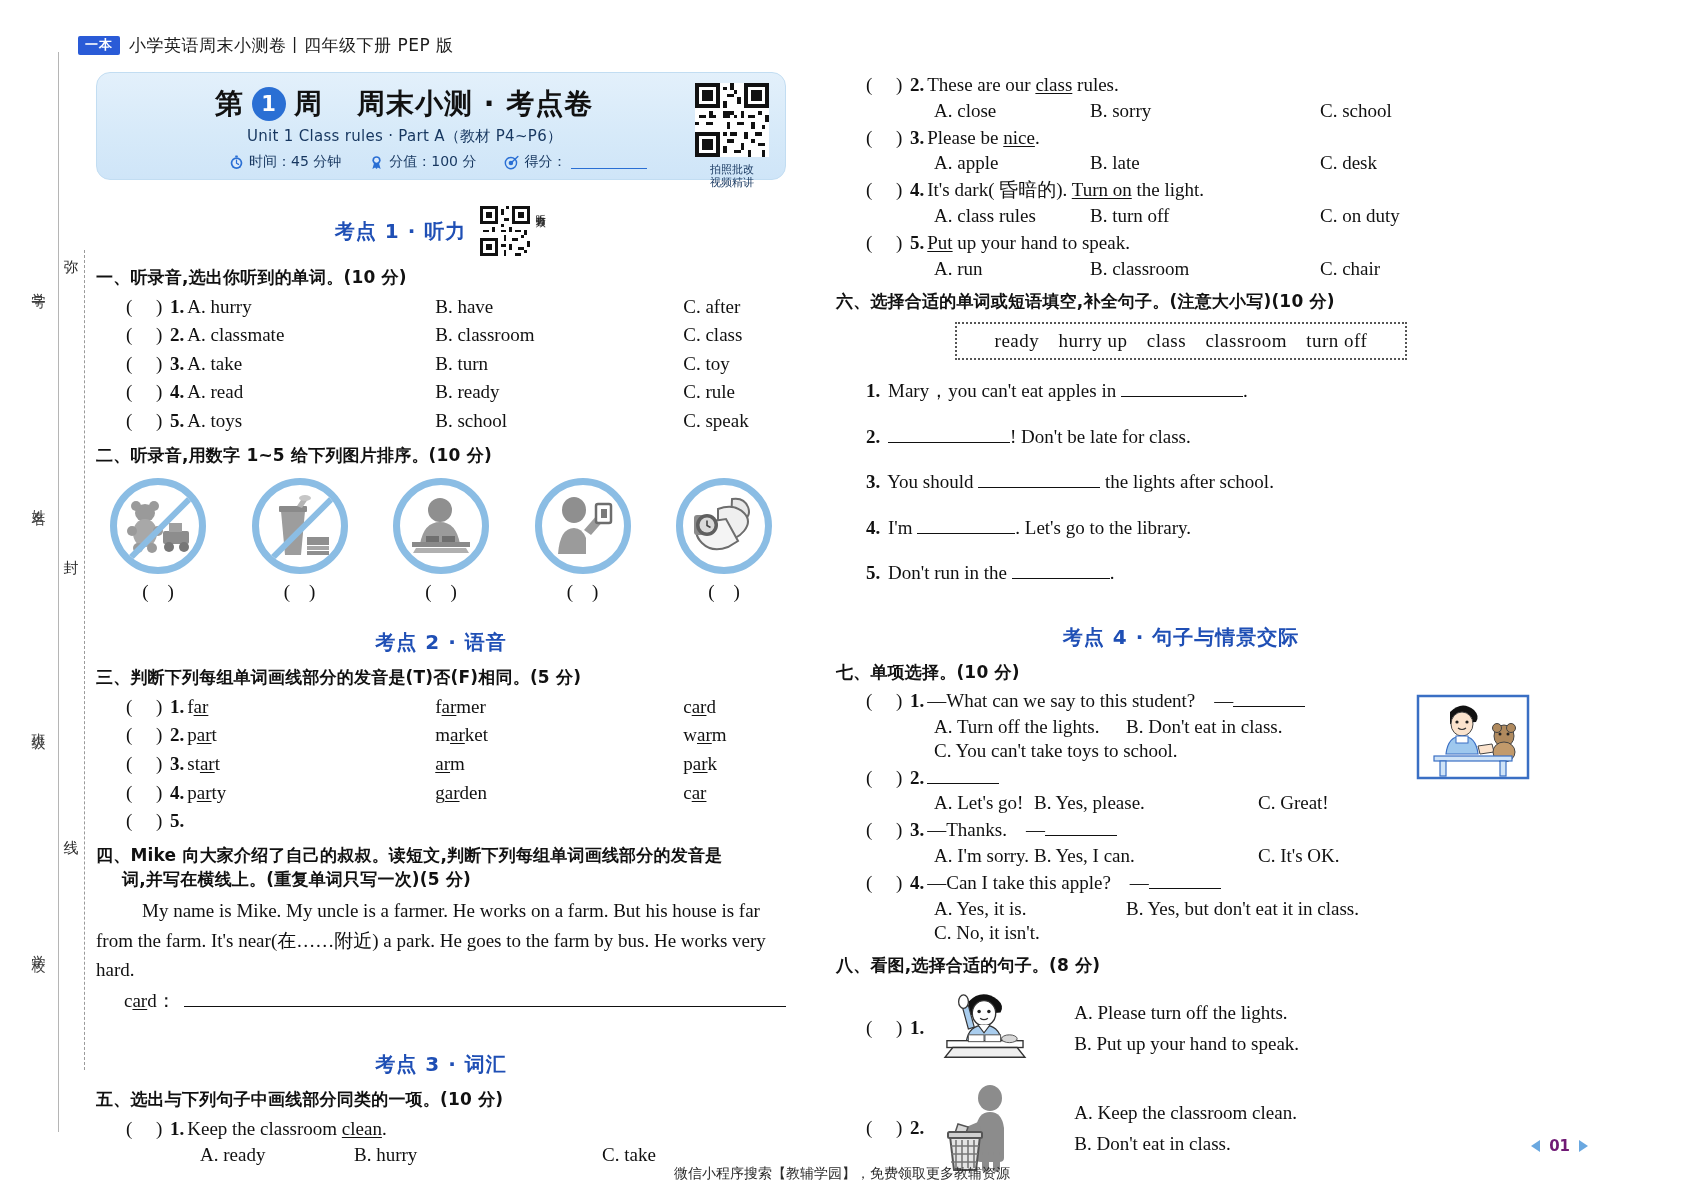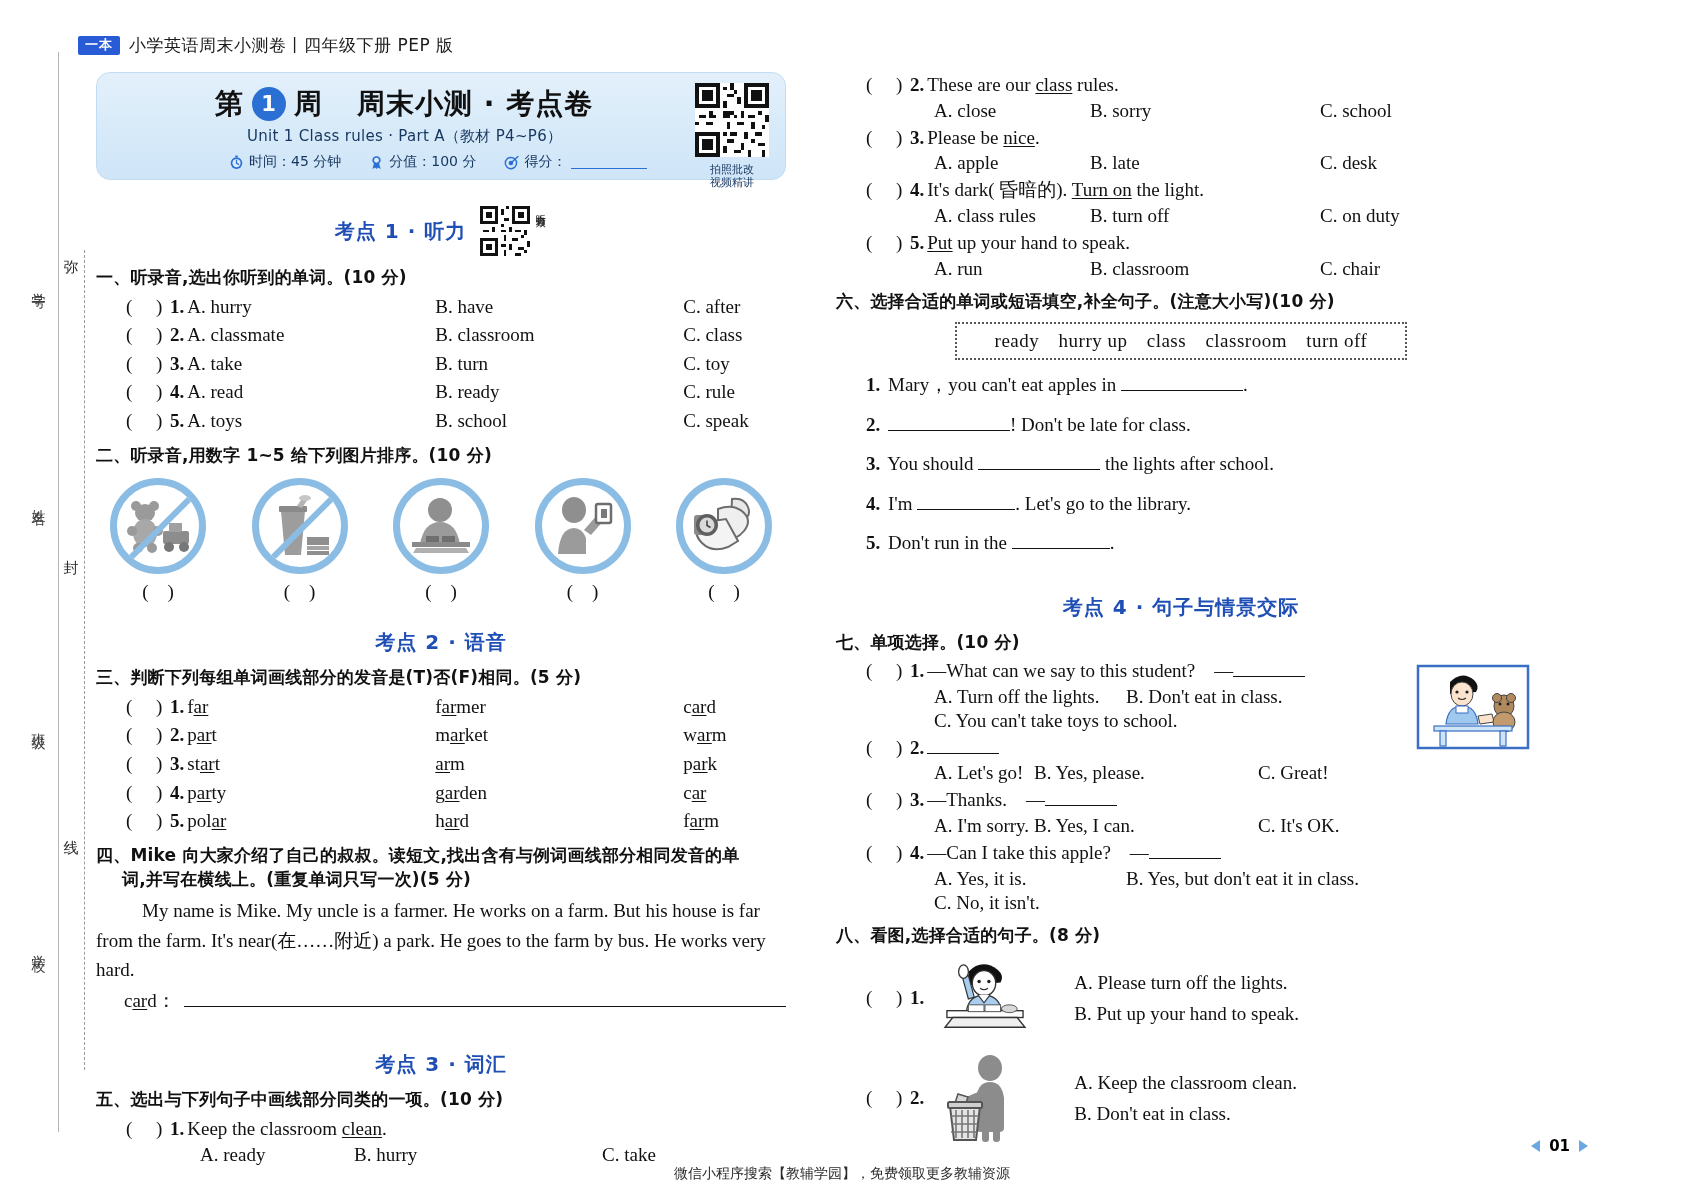--- a/index.html
+++ b/index.html
@@ -178,21 +178,21 @@
     padding: 6px 14px;
     margin: 8px auto 6px;
     width: 452px;
     text-align: center;
     font-size: 19px;
     letter-spacing: .5px;
   }
   .wordbank span { margin: 0 7px; }
 
   .fillline {
-    font-size: 19px; line-height: 1.5; margin-top: 11px;
+    font-size: 19px; line-height: 1.5; margin-top: 17px;
     padding-left: 30px;
   }
   .blank {
     display: inline-block; border-bottom: 1.3px solid #111;
     height: 15px;
   }
   .b-sm { width: 72px; } .b-md { width: 98px; } .b-lg { width: 122px; }
 
   
   .passage {
@@ -211,21 +211,21 @@
 
   
   .deskfig { width: 104px; height: 80px; position: relative; }
   .binfig  { width: 100px; height: 92px; position: relative; }
 
   
   .pagenum {
     position: absolute; right: 96px; bottom: 36px;
     display: flex; align-items: center; gap: 9px;
     font-family: "DejaVu Sans", sans-serif;
-    font-size: 15px; font-weight: bold; color: #000000;
+    font-size: 15px; font-weight: bold; color: #701a75;
   }
   .tri { width: 0; height: 0; }
   .tri.l { border-top: 6px solid transparent; border-bottom: 6px solid transparent; border-right: 9px solid #6aa8e0; }
   .tri.r { border-top: 6px solid transparent; border-bottom: 6px solid transparent; border-left: 9px solid #6aa8e0; }
   .footnote {
     position: absolute; left: 0; right: 0; bottom: 8px;
     text-align: center;
     font-family: "DejaVu Sans", sans-serif;
     font-size: 14px; color: #2b2b2b;
   }
@@ -569,30 +569,25 @@
         <span class="qnum">4.</span>
         <span class="qbody" style="display:flex">
           <span style="width:248px;flex:none">p<u class="sp">ar</u>ty</span>
           <span style="width:248px;flex:none">g<u class="sp">ar</u>den</span>
           <span>c<u class="sp">ar</u></span>
         </span>
       </div>
       <div class="qline">
         <span class="brk">(&nbsp;&nbsp;&nbsp;&nbsp;&nbsp;)</span>
         <span class="qnum">5.</span>
-        <span class="qbody" style="display:flex">
-          <span style="width:248px;flex:none">pol<u class="sp">ar</u></span>
-          <span style="width:248px;flex:none">h<u class="sp">ar</u>d</span>
-          <span>f<u class="sp">ar</u>m</span>
-        </span>
       </div>
     </div>
 
     <div class="inst" style="line-height:1.42">
-      <span>四、Mike 向大家介绍了自己的叔叔。读短文,找出含有与例词画线部分相同发音的单</span><br>
+      <span>四、Mike 向大家介绍了自己的叔叔。读短文,判断下列每组单词画线部分的发音是</span><br>
       <span style="padding-left:26px;display:inline-block">词,并写在横线上。(重复单词只写一次)(5 分)</span>
     </div>
     <div class="passage">My name is Mike. My uncle is a farmer. He works on a farm. But his house is far from the farm. It's near(在……附近) a park. He goes to the farm by bus. He works very hard.</div>
     <div class="cardline">
       <span>c<u class="sp">ar</u>d：</span>
       <span class="ln"></span>
     </div>
 
     <div class="kaodian" style="margin-top:37px">
       <span class="kd">考点 3 · 词汇</span>

